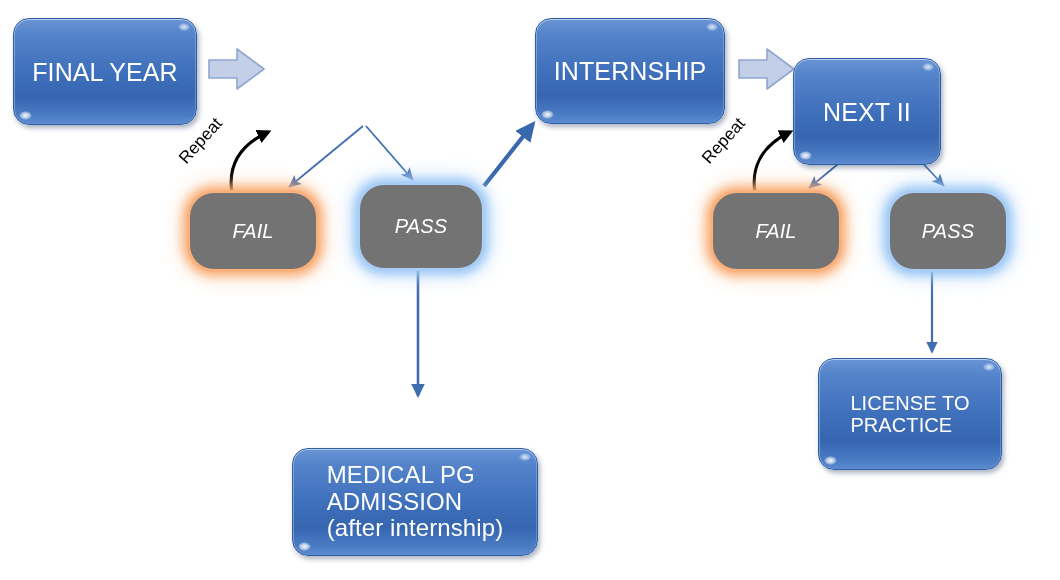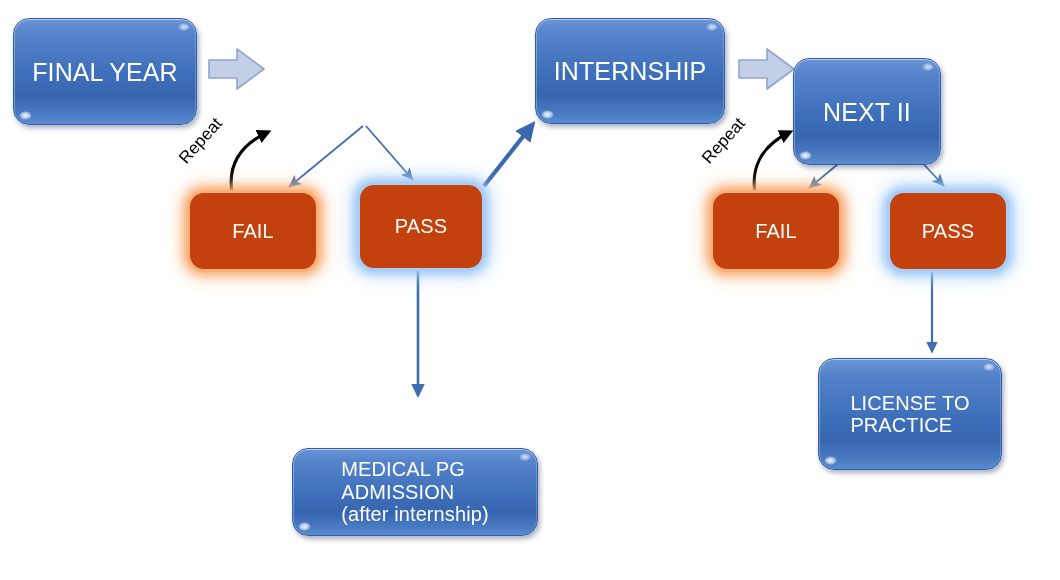--- a/index.html
+++ b/index.html
@@ -79,22 +79,23 @@
     border-radius: 50%;
     background: radial-gradient(ellipse at center,
         rgba(255,255,255,.80) 0%,
         rgba(255,255,255,.35) 48%,
         rgba(255,255,255,0) 75%);
     pointer-events: none;
   }
 
   
   .node.flat {
-    background: #c2410c;
-    border-radius: 14px;
+    background: #737373;
+    border-radius: 24px;
+    font-style: italic;
   }
   .node.glow-orange {
     box-shadow:
        0 0 0 3px #f9b07a,
        0 0 9px 7px rgba(249,168,110,.85),
        0 0 16px 11px rgba(250,190,140,.45);
   }
   .node.glow-blue {
     box-shadow:
        0 0 0 3px #a9cdf4,
@@ -106,21 +107,21 @@
   #node-final-year   { left: 13px;  top: 18px;  width: 184px; height: 107px; font-size: 25px; }
   #node-next-1       { left: 273px; top: 18px;  width: 196px; height: 107px; font-size: 25px; }
   #node-internship   { left: 535px; top: 18px;  width: 190px; height: 106px; font-size: 25px; }
   #node-next-2       { left: 793px; top: 18px;  width: 148px; height: 107px; font-size: 25px; margin-top: 40px; }
 
   #node-fail-1       { left: 190px; top: 193px; width: 126px; height: 76px;  font-size: 20px; }
   #node-pass-1       { left: 360px; top: 185px; width: 122px; height: 83px;  font-size: 20px; }
   #node-fail-2       { left: 713px; top: 193px; width: 126px; height: 76px;  font-size: 20px; }
   #node-pass-2       { left: 890px; top: 193px; width: 116px; height: 76px;  font-size: 20px; }
 
-  #node-medical-pg   { left: 292px; top: 448px; width: 246px; height: 88px; font-size: 20px; }
+  #node-medical-pg   { left: 292px; top: 448px; width: 246px; height: 108px; font-size: 24px; }
   #node-license      { left: 818px; top: 358px; width: 184px; height: 112px; font-size: 20px; }
 
   
   .caption {
     position: absolute;
     color: #111111;
     white-space: nowrap;
     z-index: 4;
   }
   #caption-pass-great {

